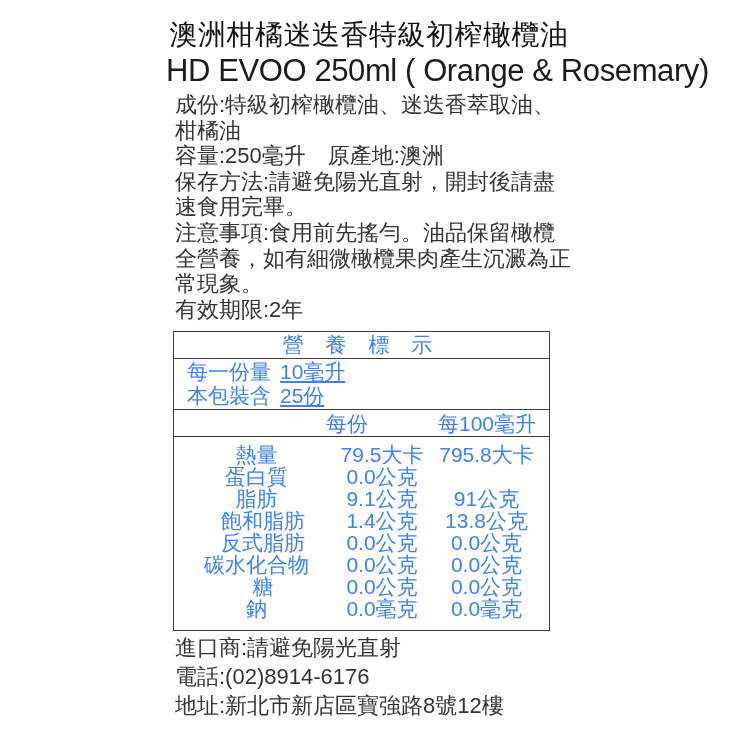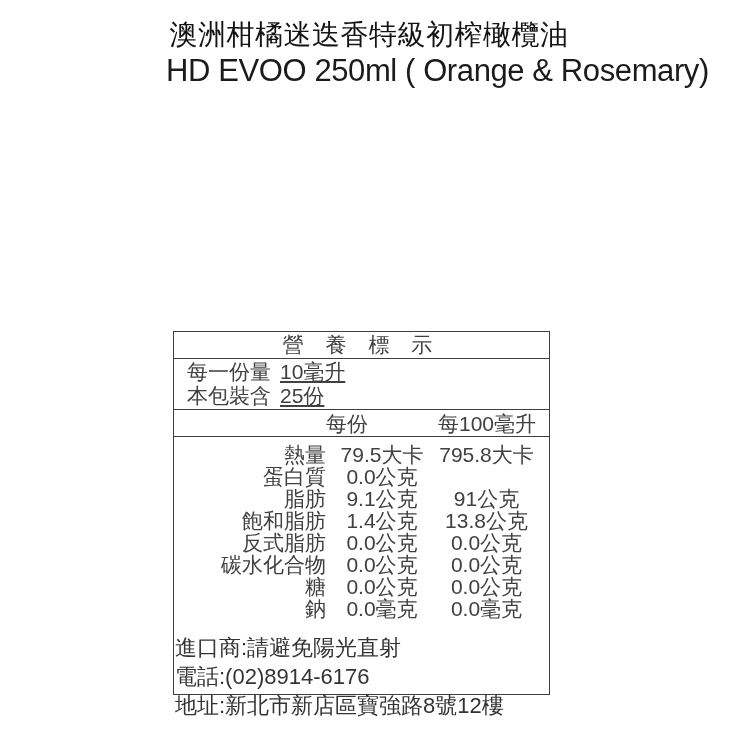--- a/index.html
+++ b/index.html
@@ -23,23 +23,23 @@
     text-align:center; color:#1b1b1b; white-space:nowrap;
   }
 
   .info {
     position:absolute; left:175px; top:92px;
     font-size:22px; line-height:25.6px; color:#333;
   }
   .info div { white-space:nowrap; }
 
   .ntable {
-    position:absolute; left:173px; top:331px; width:377px; height:364px;
+    position:absolute; left:173px; top:331px; width:377px; height:300px;
     border:1.5px solid #3f3f3f; box-sizing:border-box;
-    color:#404040; font-size:21px;
+    color:#3b82f6; font-size:21px;
   }
   .t-title {
     height:25.5px; line-height:26px; text-align:center;
     letter-spacing:8px; border-bottom:1.5px solid #3f3f3f;
   }
   .t-serving {
     height:49.5px; padding:1px 0 0 13px;
     border-bottom:1.5px solid #3f3f3f; line-height:24px;text-decoration:underline;
   }
   .sv-label { display:inline-block; width:93px; }
@@ -47,38 +47,49 @@
     height:26.5px; border-bottom:1.5px solid #3f3f3f;
     display:grid; grid-template-columns:1fr 112px 97px;
     align-items:center; padding:0 14px 0 13px; box-sizing:border-box;
   }
   .t-cols .c1, .t-cols .c2 { white-space:nowrap; }
   .t-body { padding:7px 14px 0 13px; }
   .n-row {
     display:grid; grid-template-columns:1fr 112px 97px;
     line-height:22px; height:22px; white-space:nowrap;
   }
-  .n-row .lab { text-align:right; }
+  .n-row .lab { text-align:center; }
   .n-row.ind .lab { padding-left:13px; }
   .n-row .v1, .n-row .v2 { text-align:center; }
 
   .importer {
     position:absolute; left:175px; top:633px;
     font-size:22px; line-height:29px; color:#333;
   }
   .importer div { white-space:nowrap; }
 </style>
 </head>
 <body>
 
 <div class="page">
 
   <div class="title">澳洲柑橘迷迭香特級初榨橄欖油</div>
   <div class="subtitle">HD EVOO 250ml ( Orange &amp; Rosemary)</div>
 
+  <div class="info">
+    <div>成份:特級初榨橄欖油、迷迭香萃取油、</div>
+    <div>柑橘油</div>
+    <div>容量:250毫升　原產地:澳洲</div>
+    <div>保存方法:請避免陽光直射，開封後請盡</div>
+    <div>速食用完畢。</div>
+    <div>注意事項:食用前先搖勻。油品保留橄欖</div>
+    <div>全營養，如有細微橄欖果肉產生沉澱為正</div>
+    <div>常現象。</div>
+    <div>有效期限:2年</div>
+  </div>
 
   <div class="ntable">
     <div class="t-title">營 養 標 示</div>
 
     <div class="t-serving">
       <div>
         <span class="sv-label">每一份量</span><span>10毫升</span>
       </div>
       <div>
         <span class="sv-label">本包裝含</span><span>25份</span>

